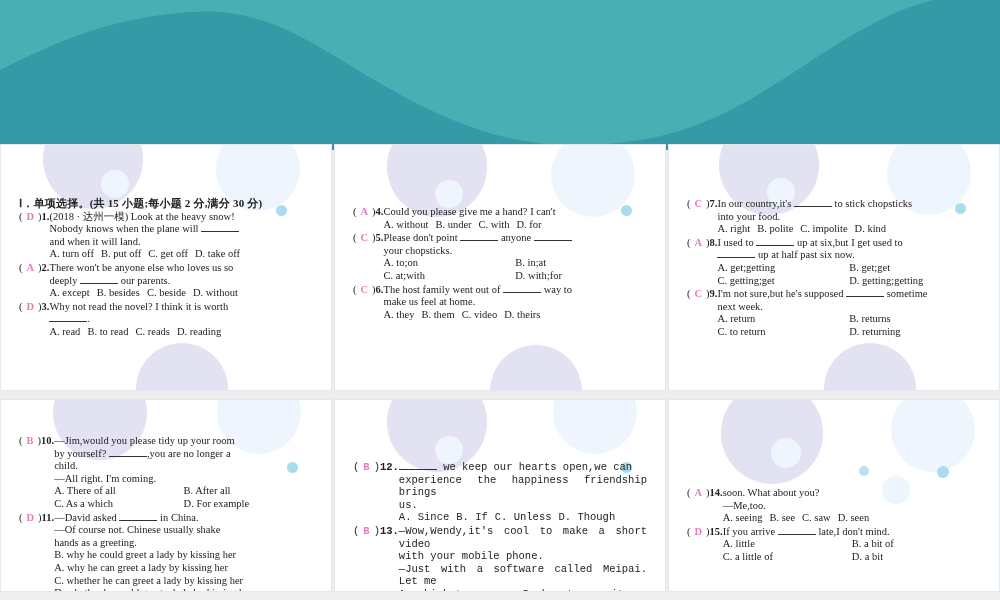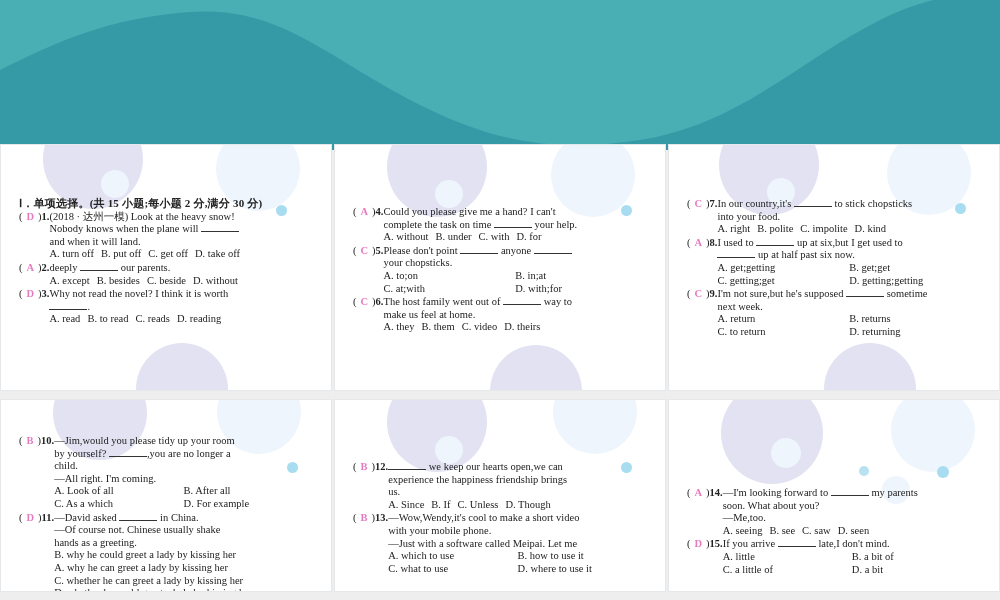--- a/index.html
+++ b/index.html
@@ -95,20 +95,21 @@
                   <span>A. turn off</span>
                   <span>B. put off</span>
                   <span>C. get off</span>
                   <span>D. take off</span>
                 </div>
               </span>
             </div>
             <div class="q">
               <span class="q-mark">(<span class="ans">A</span>)<span class="q-num">2.</span></span>
               <span class="q-text">
+                <div class="line">There won't be anyone else who loves us so</div>
                 <div class="line nojust">deeply <span class="blank"></span> our parents.</div>
                 <div class="opts row4">
                   <span>A. except</span>
                   <span>B. besides</span>
                   <span>C. beside</span>
                   <span>D. without</span>
                 </div>
               </span>
             </div>
             <div class="q">
@@ -131,21 +132,20 @@
         <div class="blob blob-lav" style="left:52px;  top:-28px; width:100px; height:100px;"></div>
         <div class="blob blob-blue" style="left:100px; top:35px;  width:28px;  height:28px;"></div>
         <div class="blob blob-blue" style="left:216px; top:-12px; width:84px;  height:84px;"></div>
         <div class="blob blob-dot" style="left:286px; top:60px;  width:11px;  height:11px;"></div>
         <div class="blob blob-lav" style="left:155px; top:200px; width:92px;  height:92px;"></div>
         <div class="qbody" style="padding-top:60px;">
             <div class="q">
               <span class="q-mark">(<span class="ans">A</span>)<span class="q-num">4.</span></span>
               <span class="q-text">
                 <div class="line">Could you please give me a hand? I can't</div>
-                <div class="line nojust">complete the task on time <span class="blank"></span> your help.</div>
                 <div class="opts row4">
                   <span>A. without</span>
                   <span>B. under</span>
                   <span>C. with</span>
                   <span>D. for</span>
                 </div>
               </span>
             </div>
             <div class="q">
               <span class="q-mark">(<span class="ans">C</span>)<span class="q-num">5.</span></span>
@@ -234,21 +234,21 @@
         <div class="blob blob-dot" style="left:286px; top:62px;  width:11px;  height:11px;"></div>
         <div class="qbody" style="padding-top:34px;">
             <div class="q">
               <span class="q-mark">(<span class="ans">B</span>)<span class="q-num">10.</span></span>
               <span class="q-text">
                 <div class="line">—Jim,would you please tidy up your room</div>
                 <div class="line">by yourself? <span class="blank"></span>,you are no longer a</div>
                 <div class="line">child.</div>
                 <div class="line nojust">—All right. I'm coming.</div>
                 <div class="opts two">
-                  <span>A. Look of all</span>
+                  <span>A. There of all</span>
                   <span>B. After all</span>
                   <span>C. As a which</span>
                   <span>D. For example</span>
                 </div>
               </span>
             </div>
             <div class="q">
               <span class="q-mark">(<span class="ans">D</span>)<span class="q-num">11.</span></span>
               <span class="q-text">
                 <div class="line">—David asked <span class="blank"></span> in China.</div>
@@ -263,21 +263,21 @@
               </span>
             </div>
           </div>
       </div>
 
       <div class="card">
         <div class="blob blob-lav" style="left:52px;  top:-28px; width:100px; height:100px;"></div>
         <div class="blob blob-blue" style="left:100px; top:36px;  width:28px;  height:28px;"></div>
         <div class="blob blob-blue" style="left:218px; top:-30px; width:84px;  height:84px;"></div>
         <div class="blob blob-dot" style="left:286px; top:62px;  width:11px;  height:11px;"></div>
-        <div class="qbody" style="padding-top:60px;">
+        <div class="qbody" style="padding-top:60px;font-family:Liberation Mono, monospace;">
             <div class="q">
               <span class="q-mark">(<span class="ans">B</span>)<span class="q-num">12.</span></span>
               <span class="q-text">
                 <div class="line"><span class="blank"></span> we keep our hearts open,we can</div>
                 <div class="line">experience the happiness friendship brings</div>
                 <div class="line nojust">us.</div>
                 <div class="opts row4">
                   <span>A. Since</span>
                   <span>B. If</span>
                   <span>C. Unless</span>
@@ -306,21 +306,20 @@
         <div class="blob blob-lav" style="left:52px;  top:-18px; width:102px; height:102px;"></div>
         <div class="blob blob-blue" style="left:102px; top:38px;  width:30px;  height:30px;"></div>
         <div class="blob blob-blue" style="left:222px; top:-12px; width:84px;  height:84px;"></div>
         <div class="blob blob-blue" style="left:213px; top:76px;  width:28px;  height:28px;"></div>
         <div class="blob blob-dot-s" style="left:190px;top:66px;  width:10px;  height:10px;"></div>
         <div class="blob blob-dot" style="left:268px; top:66px;  width:12px;  height:12px;"></div>
         <div class="qbody" style="padding-top:86px;">
             <div class="q">
               <span class="q-mark">(<span class="ans">A</span>)<span class="q-num">14.</span></span>
               <span class="q-text">
-                <div class="line">—I'm looking forward to <span class="blank"></span> my parents</div>
                 <div class="line">soon. What about you?</div>
                 <div class="line nojust">—Me,too.</div>
                 <div class="opts row4">
                   <span>A. seeing</span>
                   <span>B. see</span>
                   <span>C. saw</span>
                   <span>D. seen</span>
                 </div>
               </span>
             </div>

